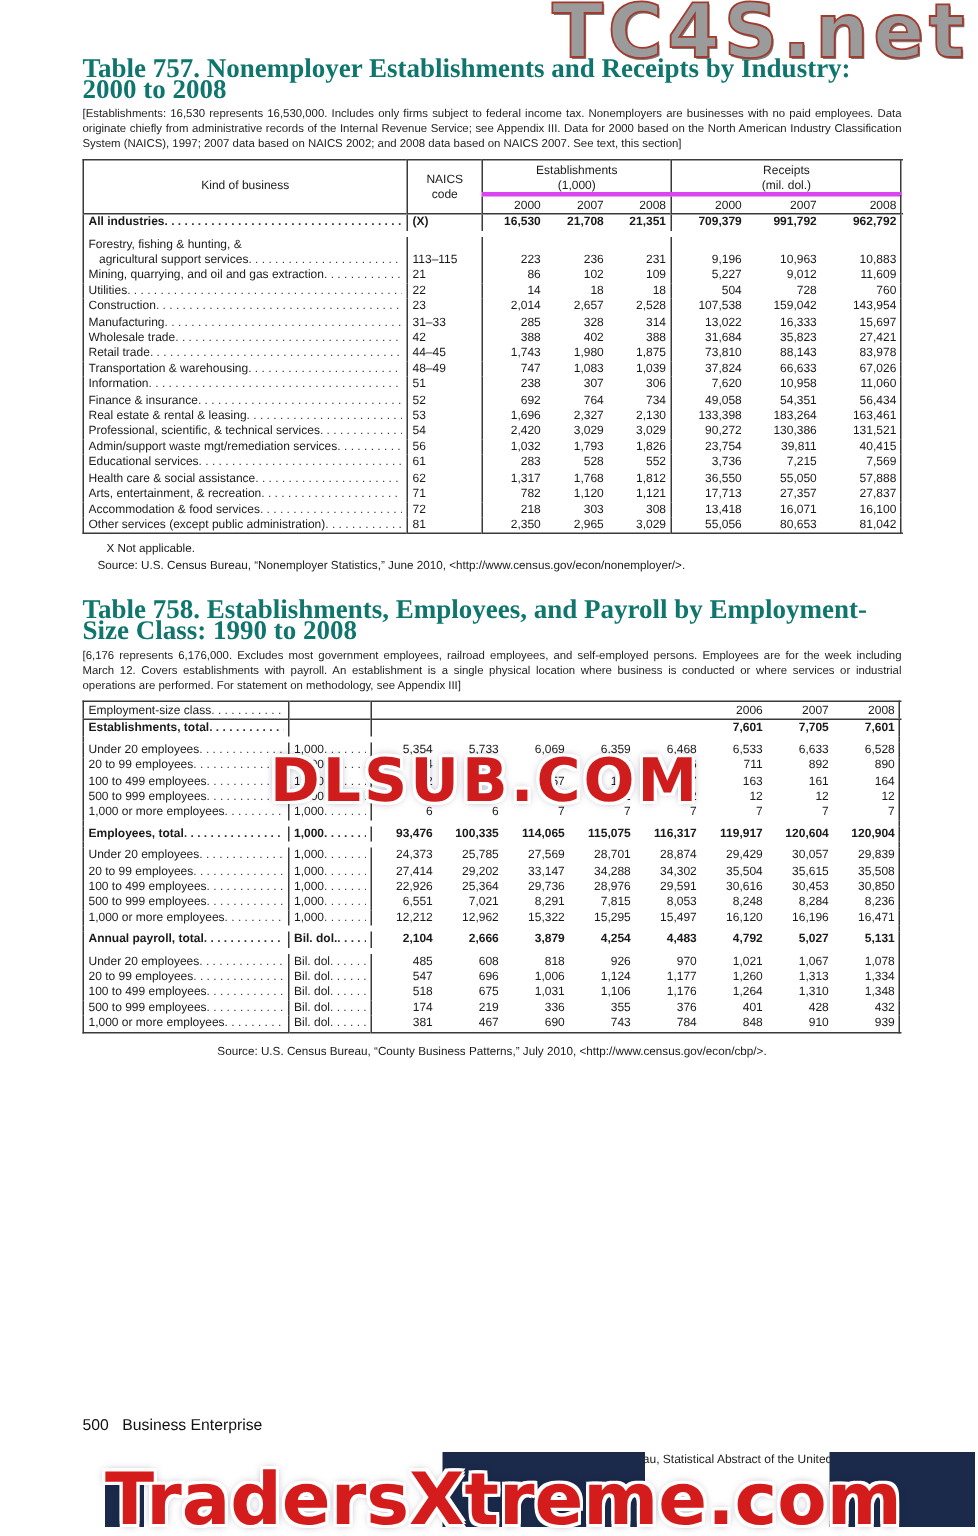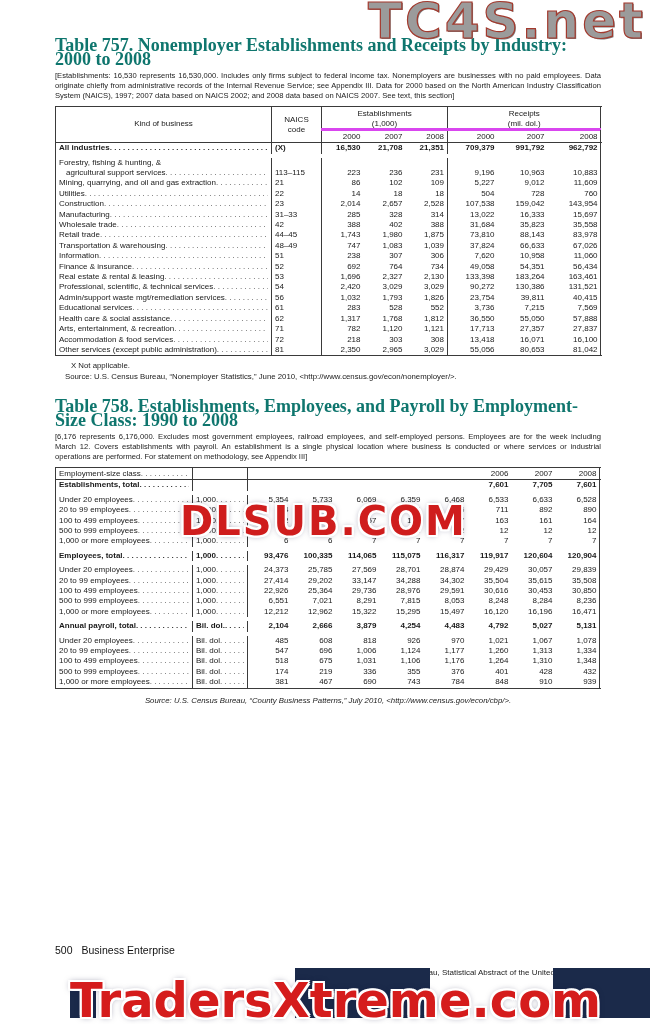--- a/index.html
+++ b/index.html
@@ -31,21 +31,21 @@
 
   .lbl { display:flex; align-items:baseline; overflow:hidden; }
   .lbl .txt { white-space:nowrap; }
   .lbl .dots { flex:1; overflow:hidden; white-space:nowrap; color:#333; }
   .lbl .dots::after { content:" . . . . . . . . . . . . . . . . . . . . . . . . . . . . . . . . . . . . . . . . . . . ."; }
   .indent { padding-left:7px; }
 
   .footnote { font-size:7.8px; line-height:10px; margin:5px 0 1px 16px; }
   .source { font-size:7.8px; line-height:10px; margin-left:10px; }
   .block758 { margin-top:17px; }
-  .source-center { font-size:7.8px; line-height:10px; margin-top:7px; text-align:center;font-style:italic; }
+  .source-center { font-size:7.8px; line-height:10px; margin-top:7px; text-align:center; }
 
   .footer-left { position:absolute; left:55px; top:944px; font-size:10.5px; color:#111; }
   .footer-left .pgnum { margin-right:9px; }
   .footer-right { position:absolute; right:50px; top:968px; font-size:8px; color:#222; z-index:1; }
 
   .wm-top {
     position:absolute; top:-8px; right:6px; z-index:5;
     font-family:"DejaVu Sans", sans-serif; font-weight:bold;
     font-size:50px; letter-spacing:3px; color:#9b9b9b;
     -webkit-text-stroke:1.2px #a33a2e;
@@ -219,21 +219,21 @@
                 <span class="txt">Wholesale trade</span>
                 <span class="dots"></span>
               </div>
             </td>
             <td class="bR">42</td>
             <td class="num">388</td>
             <td class="num">402</td>
             <td class="num bR">388</td>
             <td class="num">31,684</td>
             <td class="num">35,823</td>
-            <td class="num">35,558</td>
+            <td class="num">27,421</td>
           </tr>
           <tr>
             <td class="bR">
               <div class="lbl">
                 <span class="txt">Retail trade</span>
                 <span class="dots"></span>
               </div>
             </td>
             <td class="bR">44–45</td>
             <td class="num">1,743</td>

